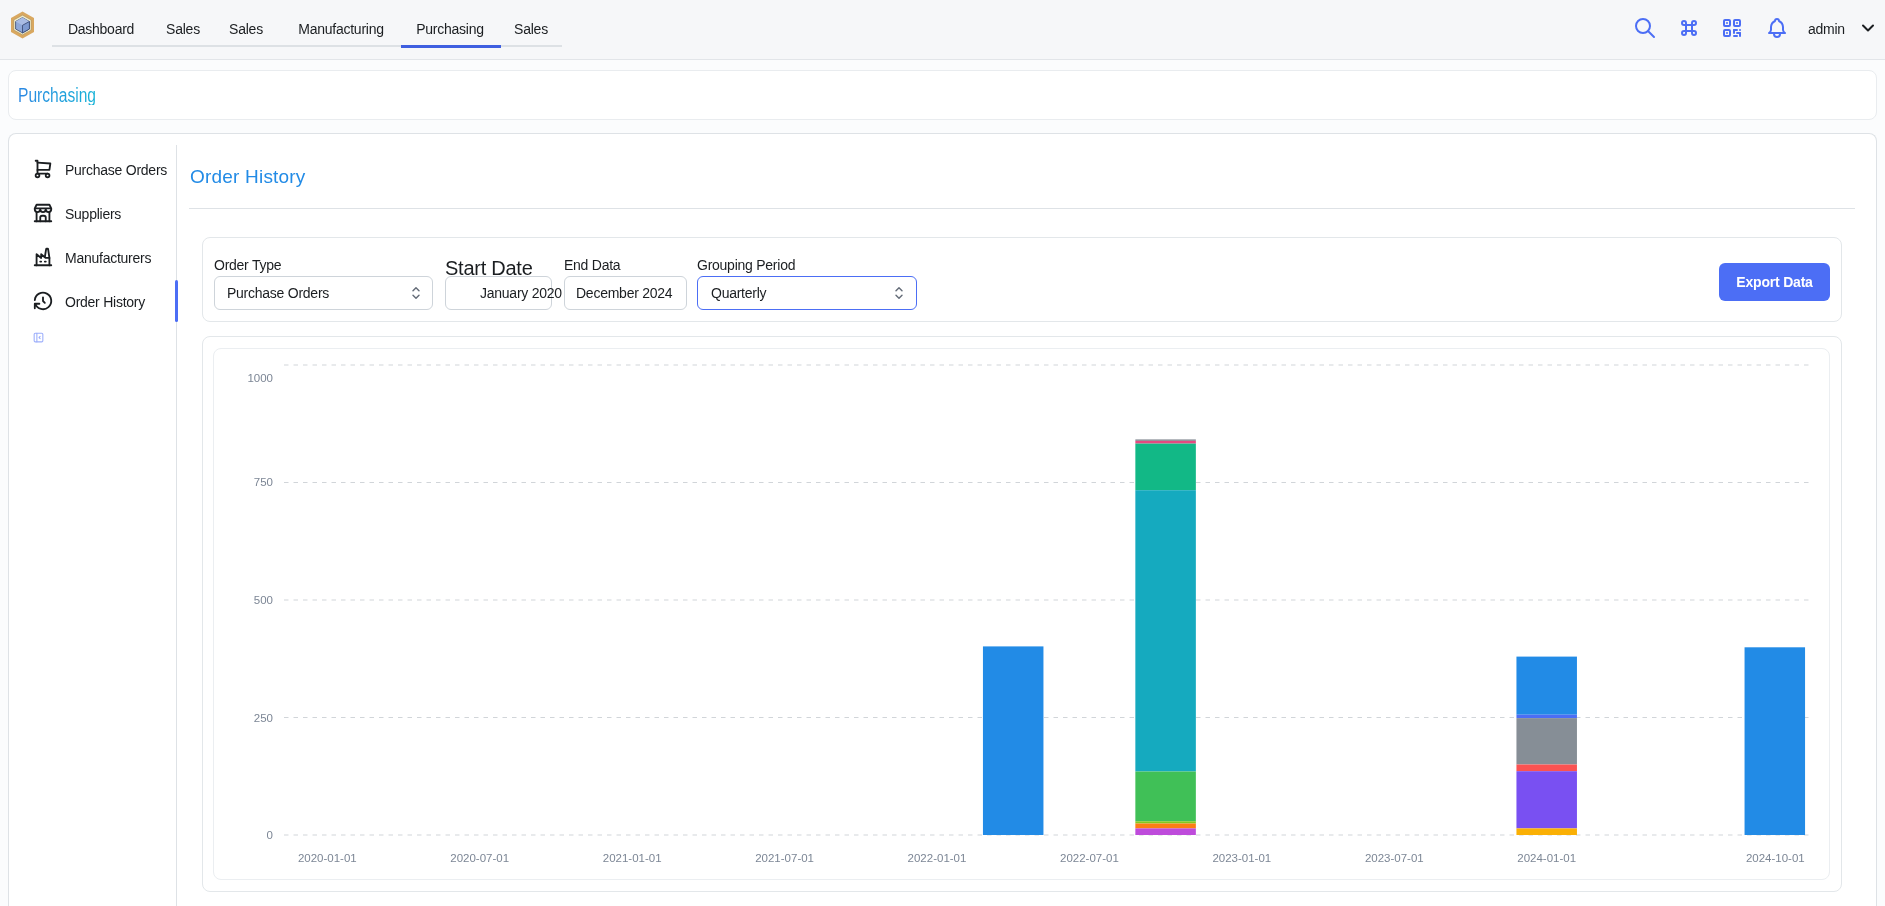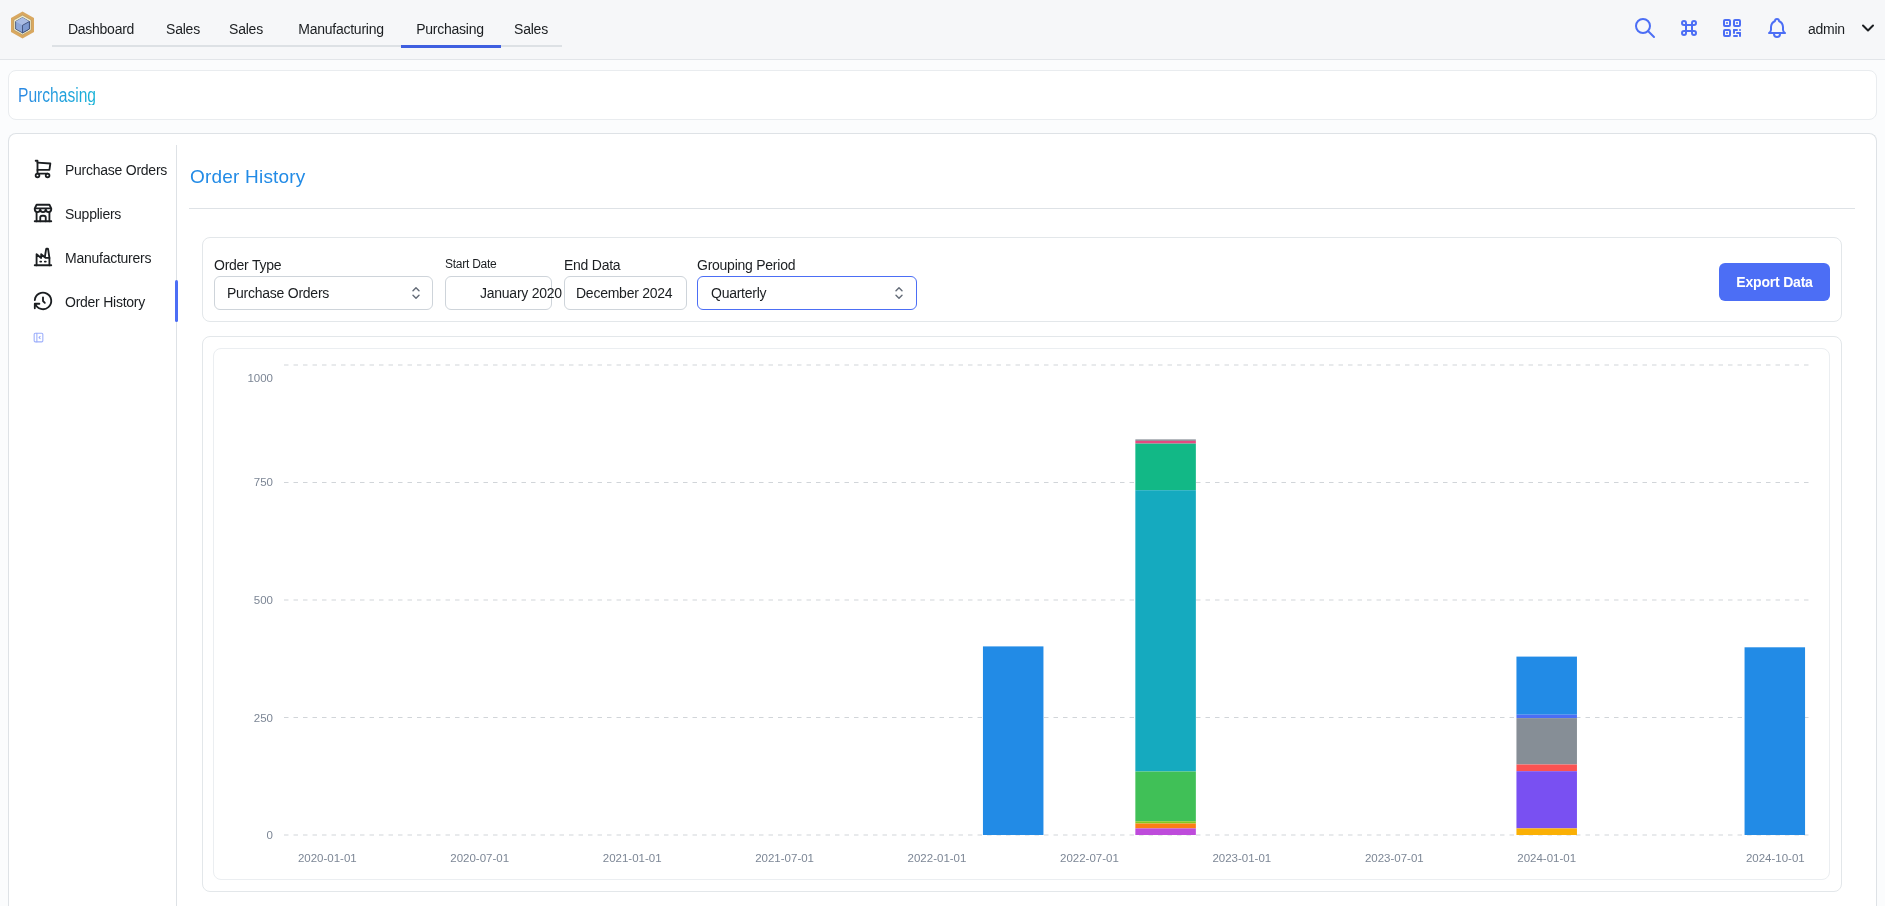--- a/index.html
+++ b/index.html
@@ -102,21 +102,21 @@
     <path d="M4 4m0 2a2 2 0 0 1 2 -2h12a2 2 0 0 1 2 2v12a2 2 0 0 1 -2 2h-12a2 2 0 0 1 -2 -2z"></path>
       <path d="M9 4v16"></path>
       <path d="M15 10l-2 2l2 2"></path>
   </svg>
 
   <div class="abs" style="left:190px;top:167px;font-size:19px;line-height:19px;color:#228be6;letter-spacing:0.2px;">Order History</div>
   <div class="abs" style="left:189px;top:208px;width:1666px;height:1px;background:#dee2e6;"></div>
 
   <div class="abs" style="left:202px;top:237px;width:1640px;height:85px;background:#fff;border:1px solid #e3e7ea;border-radius:8px;"></div>
   <div class="abs ctext" style="left:214px;top:256.5px;font-size:14px;">Order Type</div>
-  <div class="abs ctext" style="left:445px;top:256.5px;font-size:12px;text-align:right;">Start Date</div>
+  <div class="abs ctext" style="left:445px;top:256.5px;font-size:20px;text-align:right;">Start Date</div>
   <div class="abs ctext" style="left:564px;top:256.5px;font-size:14px;">End Data</div>
   <div class="abs ctext" style="left:697px;top:256.5px;font-size:14px;">Grouping Period</div>
 
   <div class="abs" style="left:214px;top:275.5px;width:219px;height:34px;background:#fff;border:1px solid #ced4da;border-radius:6px;"></div>
   <div class="abs ctext" style="left:227px;top:285px;font-size:14px;">Purchase Orders</div>
   <svg class="abs icon" style="left:407px;top:283.5px;" width="18" height="18" viewBox="0 0 24 24" stroke="#646c78" stroke-width="1.9">
     <path d="M8 9l4 -4l4 4"></path>
       <path d="M16 15l-4 4l-4 -4"></path>
   </svg>
 

